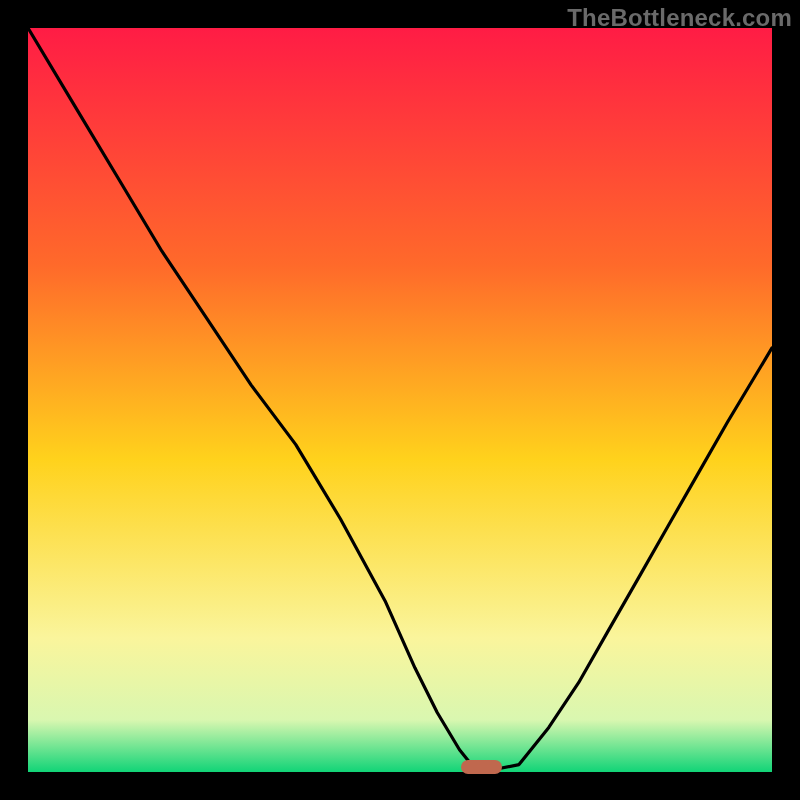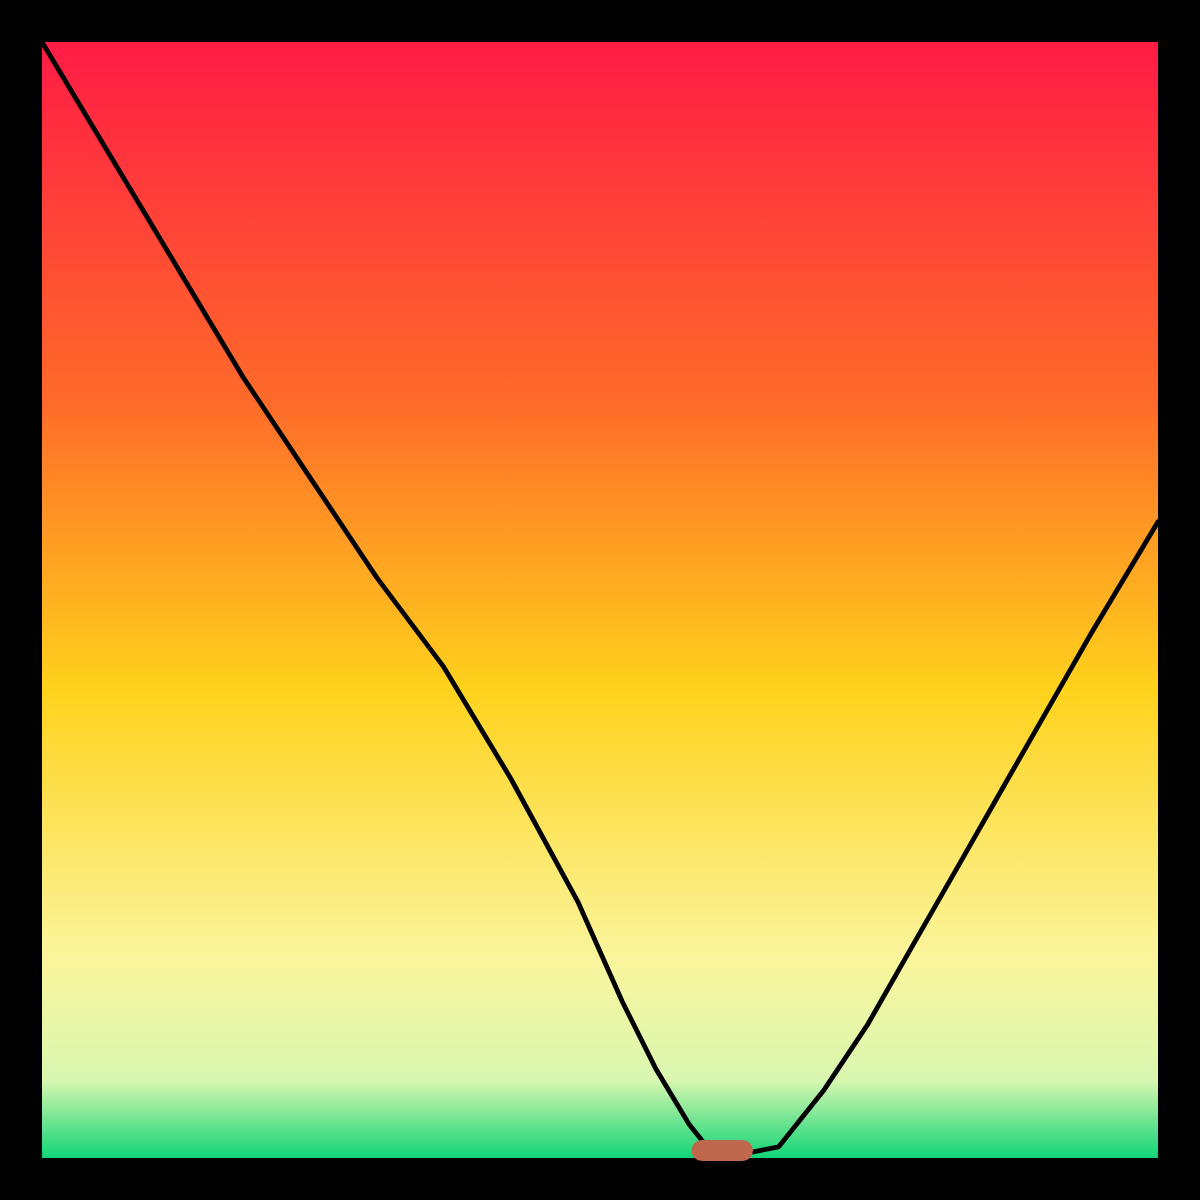--- a/index.html
+++ b/index.html
@@ -69,14 +69,15 @@
     </svg>
 
     <svg class="curve-svg" viewBox="0 0 744 744" preserveAspectRatio="none">
       <path id="curve-path" d="M 0.0 0.0 L 44.6 74.4 L 89.3 148.8 L 133.9 223.2 L 178.6 290.2 L 223.2 357.1 L 267.8 416.6 L 312.5 491.0 L 357.1 572.9 L 386.9 639.8 L 409.2 684.5 L 431.5 721.7 L 446.4 740.3 L 468.7 741.0 L 491.0 736.6 L 520.8 699.4 L 550.6 654.7 L 580.3 602.6 L 610.1 550.6 L 639.8 498.5 L 669.6 446.4 L 699.4 394.3 L 744.0 319.9" fill="none" stroke="#000" stroke-width="3.2" stroke-linecap="round" stroke-linejoin="round"></path>
     </svg>
 
     <div id="marker" class="marker" style="width: 40.92px; height: 14px; left: 433.38px; top: 732px; background: rgb(192, 104, 78);"></div>
 
   </div>
 
+  <div class="attribution">TheBottleneck.com</div>
 
 </div>
 
 </body></html>

